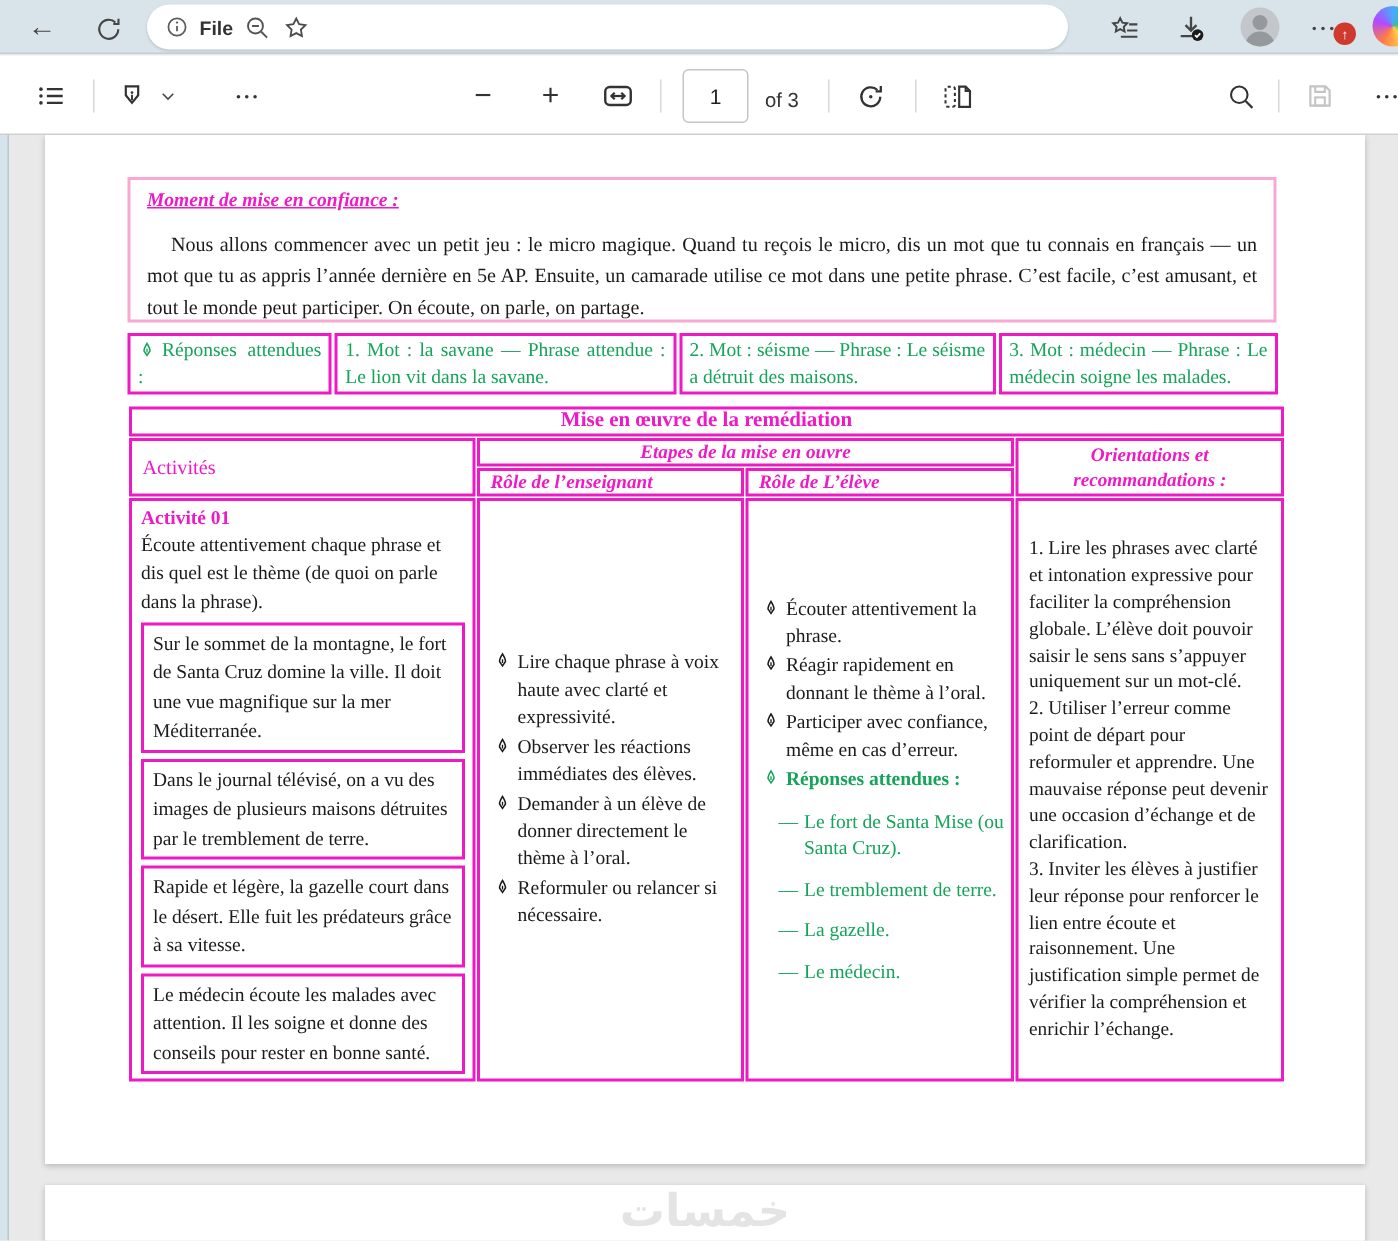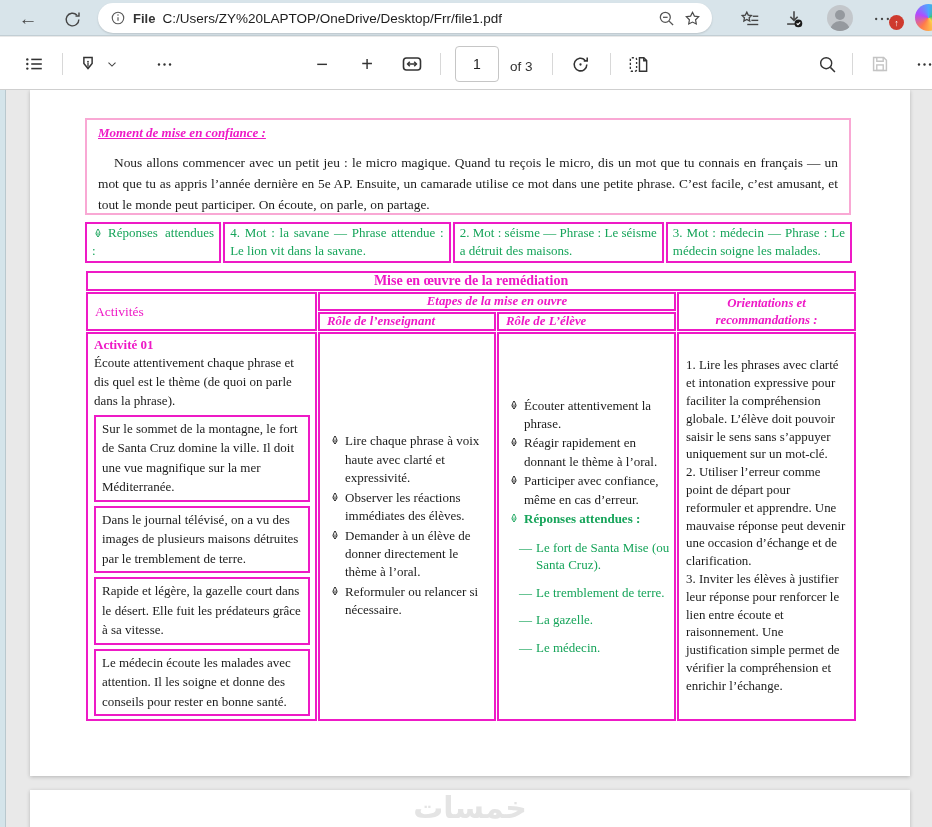--- a/index.html
+++ b/index.html
@@ -116,21 +116,20 @@
     </svg>
   </div>
 
   <div class="url-pill">
     <svg class="icon" width="16" height="16" viewBox="0 0 24 24">
       <circle cx="12" cy="12" r="8.6" fill="none" stroke="#5a5a5a" stroke-width="1.7"></circle>
       <line x1="12" y1="11" x2="12" y2="16.3" stroke="#5a5a5a" stroke-width="1.8"></line>
       <circle cx="12" cy="7.6" r="1.15" fill="#5a5a5a"></circle>
     </svg>
     <span class="file-label">File</span>
-    <span class="url-text">C:/Users/ZY%20LAPTOP/OneDrive/Desktop/Frr/file1.pdf</span>
     <svg class="icon" width="19" height="19" viewBox="0 0 24 24">
       <circle cx="10.5" cy="10.5" r="6.3" fill="none" stroke="#555" stroke-width="1.6"></circle>
       <line x1="15.3" y1="15.3" x2="20.3" y2="20.3" stroke="#555" stroke-width="1.7"></line>
       <line x1="7.6" y1="10.5" x2="13.4" y2="10.5" stroke="#555" stroke-width="1.6"></line>
     </svg>
     <svg class="icon" width="19" height="19" viewBox="0 0 24 24">
       <path d="M12 4.2l2.4 4.8 5.4.8-3.9 3.8.9 5.4L12 16.5 7.2 19l.9-5.4-3.9-3.8 5.4-.8z" fill="none" stroke="#4a4a4a" stroke-width="1.5"></path>
     </svg>
   </div>
 
@@ -269,21 +268,21 @@
       </div>
 
       <div class="greenRow">
         <div class="cell gc1">
           <svg class="pen" style="float:left;margin:3px 4px 0 0;" viewBox="0 0 24 24">
             <path d="M12 3C9.5 7 8 10.5 8 13l4 6 4-6c0-2.5-1.5-6-4-10z" fill="none" stroke="#16a45a" stroke-width="2"></path>
             <line x1="12" y1="10" x2="12" y2="15" stroke="#16a45a" stroke-width="1.8"></line>
           </svg>
           <span>Réponses attendues :</span>
         </div>
-        <div class="cell gc2">4. Mot : la savane — Phrase attendue : Le lion vit dans la savane.</div>
+        <div class="cell gc2">1. Mot : la savane — Phrase attendue : Le lion vit dans la savane.</div>
         <div class="cell gc3">2. Mot : séisme — Phrase : Le séisme a détruit des maisons.</div>
         <div class="cell gc4">3. Mot : médecin — Phrase : Le médecin soigne les malades.</div>
       </div>
 
       <table class="main">
         <colgroup>
             <col style="width:231px">
             <col style="width:178px">
             <col style="width:179px">
             <col style="width:179px">

